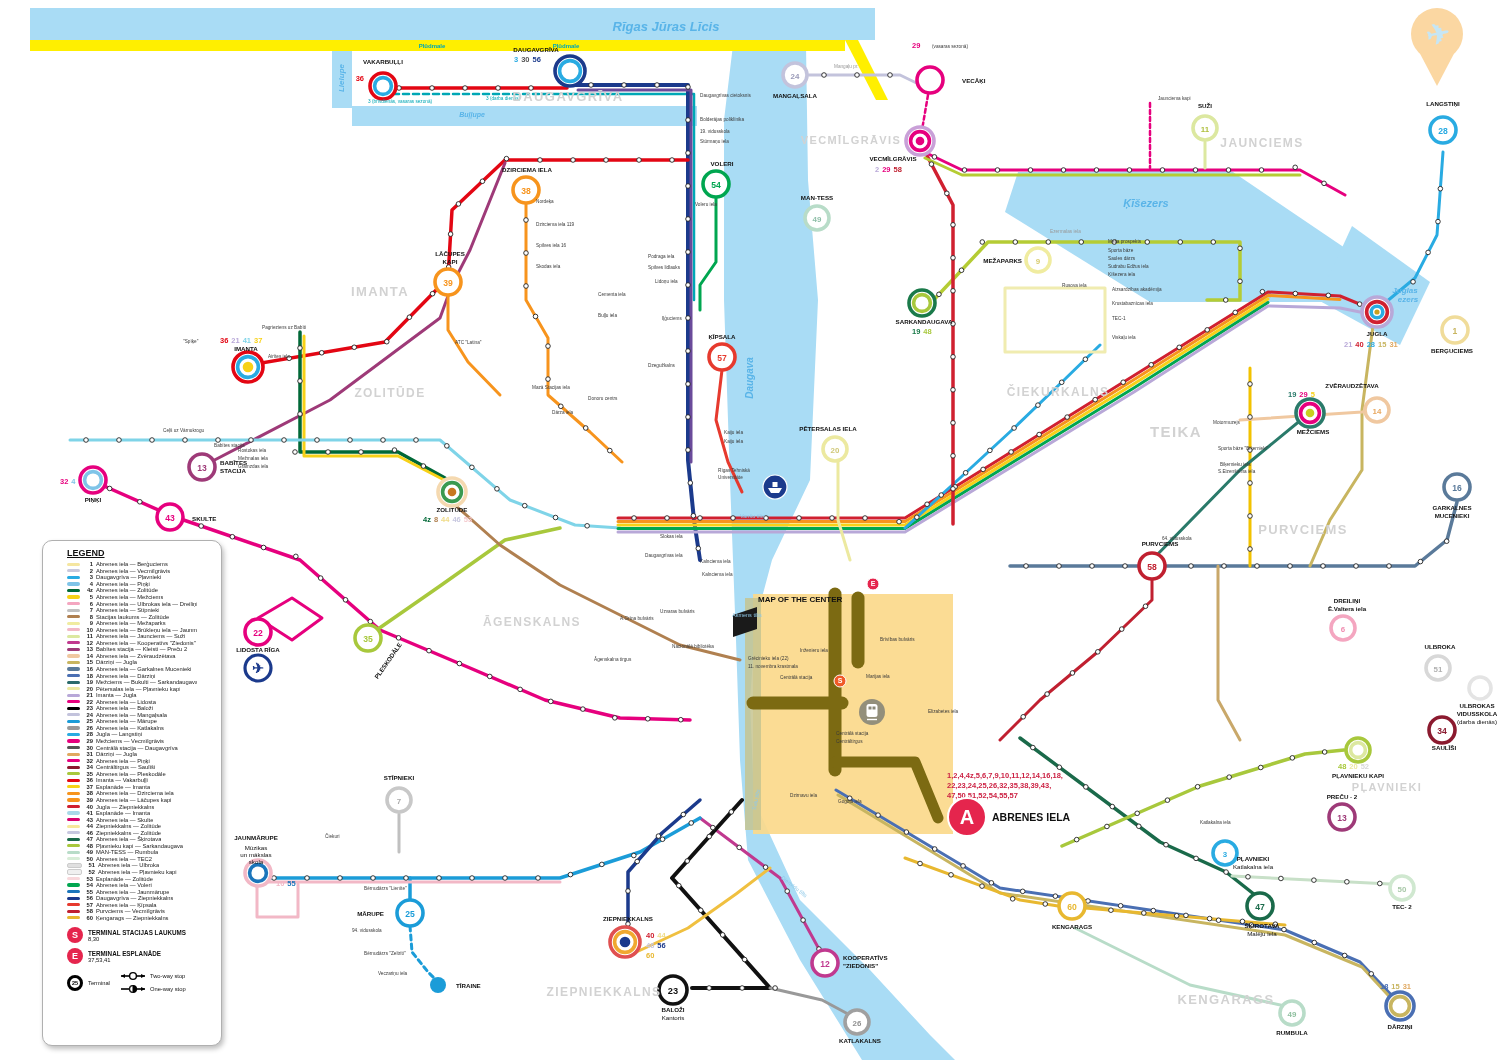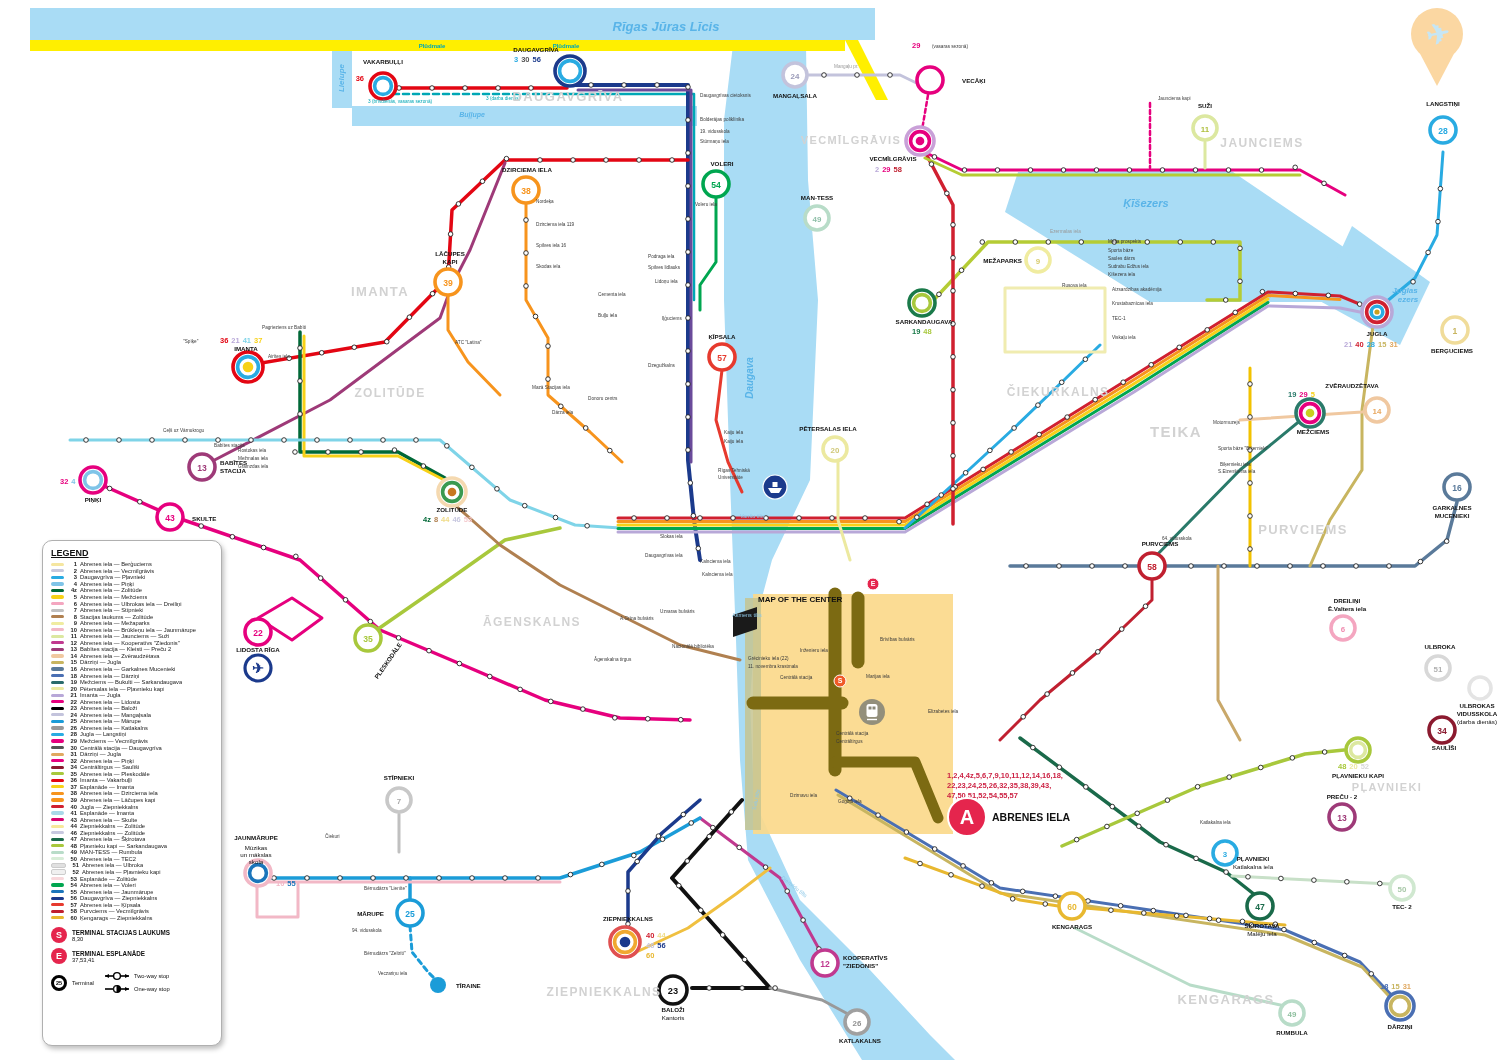--- a/index.html
+++ b/index.html
@@ -1,21 +1,21 @@
 <!DOCTYPE html>
 <html><head>
 <meta charset="utf-8">
 <style>
   html,body{margin:0;padding:0;}
   body{width:1500px;height:1060px;position:relative;background:#ffffff;
        font-family:"Liberation Sans",sans-serif;overflow:hidden;}
   #map-canvas{position:absolute;left:0;top:0;width:1500px;height:1060px;}
   #legend{position:absolute;left:42px;top:540px;width:180px;height:506px;background:#fff;
           border:1px solid #b0b0b0;border-radius:10px;box-shadow:2px 3px 5px rgba(0,0,0,.25);
-          padding:7px 8px;box-sizing:border-box;z-index:6;}
+          padding:7px 24px;box-sizing:border-box;z-index:6;}
   .lg-title{font-size:9px;font-weight:bold;text-decoration:underline;margin-bottom:3px;color:#111;}
   .lg-row{display:flex;align-items:center;gap:3px;height:6.55px;font-size:5.8px;color:#222;}
   .lg-sw{width:13px;height:3.2px;border-radius:2px;flex:0 0 13px;}
   .lg-num{width:10px;font-weight:bold;text-align:right;flex:0 0 10px;}
   .lg-label{white-space:nowrap;overflow:hidden;}
   .lg-foot{margin-top:6px;display:flex;flex-direction:column;gap:5px;}
   .lg-term{display:flex;gap:5px;align-items:center;}
   .lg-circle{width:16px;height:16px;border-radius:50%;background:#e5254d;color:#fff;font-weight:bold;
              font-size:9px;display:flex;align-items:center;justify-content:center;flex:0 0 16px;}
   .lg-tt{font-size:6.3px;font-weight:bold;color:#111;}

